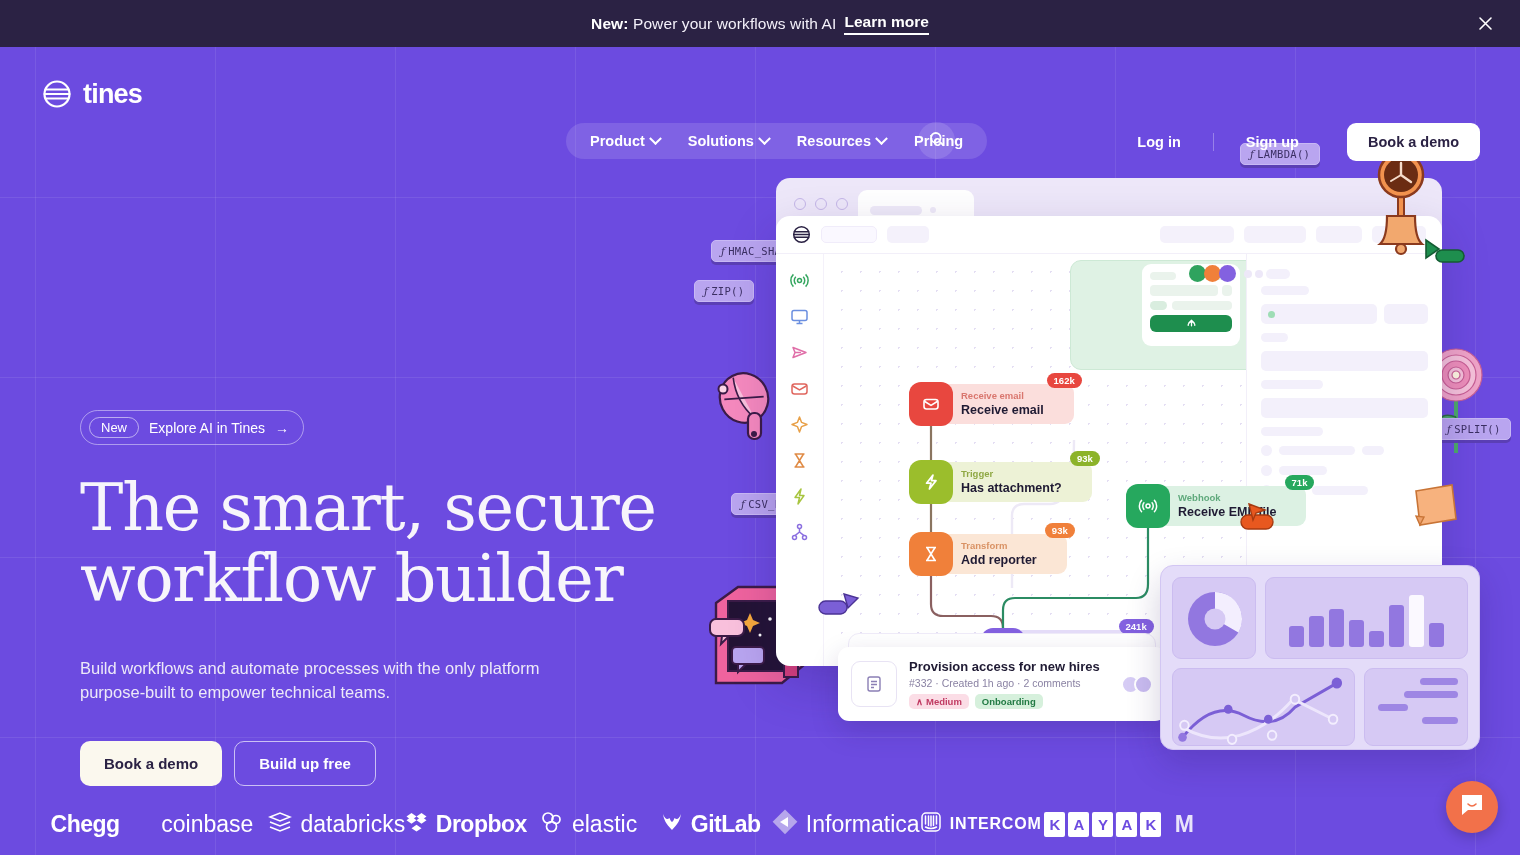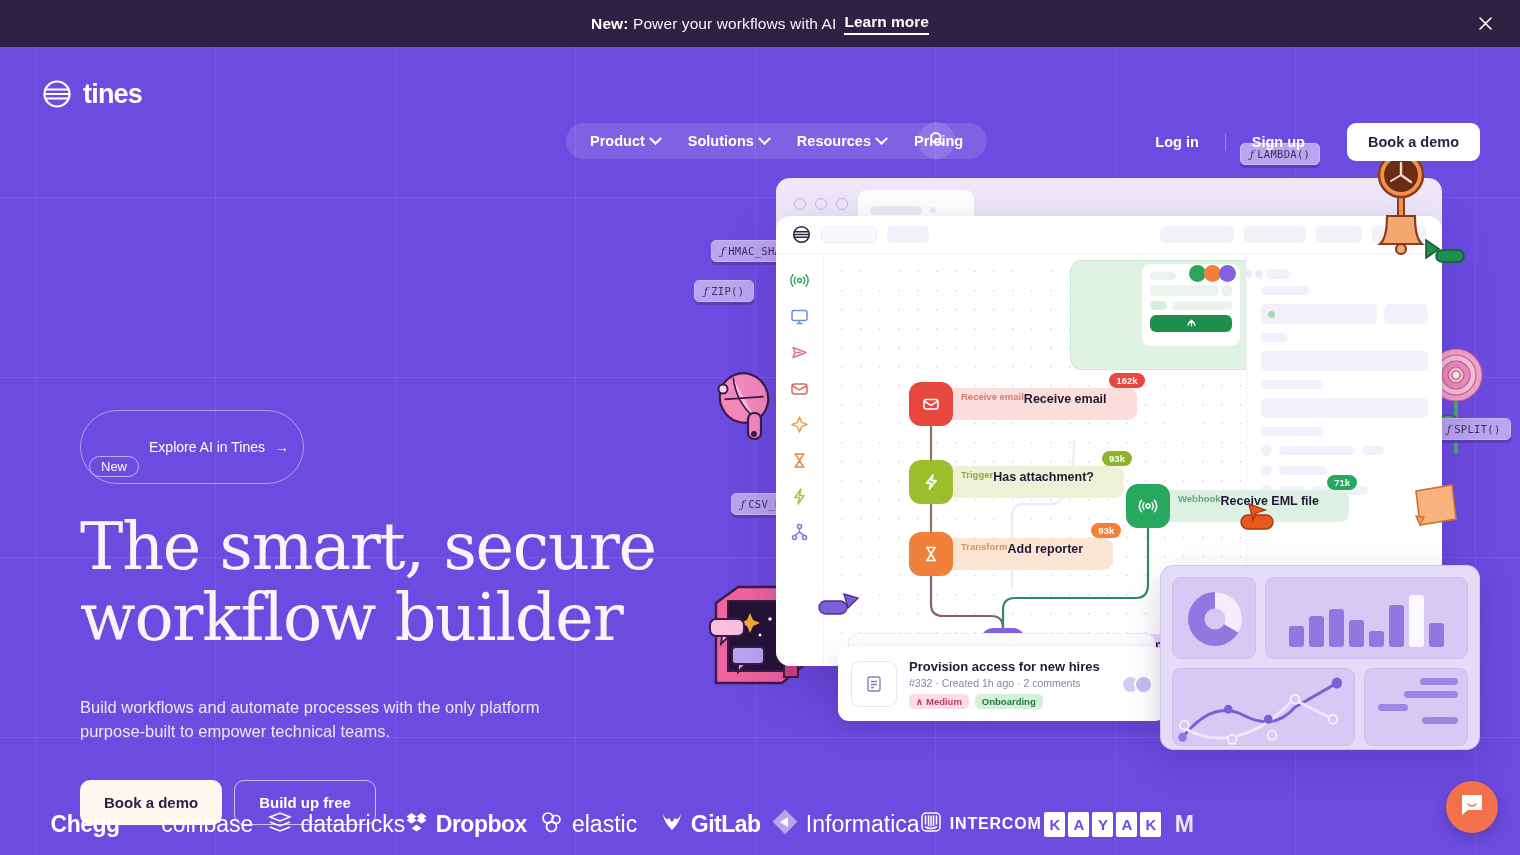--- a/index.html
+++ b/index.html
@@ -62,21 +62,21 @@
   .chev { display: inline-block; width: 9px; height: 9px;
     border-right: 2px solid #fff; border-bottom: 2px solid #fff;
     transform: rotate(45deg) translate(-2px,-2px); }
   .search-btn {
     position: absolute; left: 918px; top: 75px;
     width: 37px; height: 37px; border-radius: 50%;
     background: rgba(255,255,255,.13);
     display: flex; align-items: center; justify-content: center;
     cursor: pointer;
   }
-  .nav-right { position: absolute; right: 40px; top: 76px; display: flex; align-items: center; gap: 8px; }
+  .nav-right { position: absolute; right: 40px; top: 76px; display: flex; align-items: center; gap: 14px; }
   .nav-link { color: #fff; font-size: 14.5px; font-weight: 600; padding: 0 18px; cursor: pointer; white-space: nowrap; }
   .nav-divider { width: 1px; height: 18px; background: rgba(255,255,255,.3); }
   .btn-demo {
     margin-left: 16px; background: #fff; color: #2B2244;
     font-size: 14.5px; font-weight: 700;
     padding: 11px 21px; border-radius: 9px; cursor: pointer;
     border: none; white-space: nowrap;
     font-family: "Liberation Sans", sans-serif;
   }
 
@@ -84,21 +84,21 @@
   .hero { position: absolute; left: 80px; top: 410px; z-index: 20; width: 640px; }
   .hero-badge {
     display: inline-flex; align-items: center; gap: 10px;
     border: 1px solid rgba(255,255,255,.45);
     border-radius: 40px; padding: 6px 14px 6px 8px;
     cursor: pointer; margin-bottom: 28px;
   }
   .badge-new {
     border: 1px solid rgba(255,255,255,.55);
     border-radius: 20px; padding: 2px 11px;
-    color: #fff; font-size: 13px; font-weight: 400; margin-top: 39px;
+    color: #fff; font-size: 13px; font-weight: 400;
   }
   .badge-text { color: #fff; font-size: 14px; }
   .badge-arrow { color: #fff; font-size: 14px; }
   .hero-title {
     font-family: "DejaVu Serif", "Liberation Serif", serif;
     font-weight: 400; color: #F7F5FB;
     font-size: 65px; line-height: 1.09;
     letter-spacing: -1.2px; margin-bottom: 42px;
   }
   .hero-sub {
@@ -179,23 +179,23 @@
   }
 
   
   .node { position: absolute; display: flex; align-items: center; height: 44px; z-index: 5; }
   .node-tile {
     width: 44px; height: 44px; border-radius: 12px; flex: none;
     display: flex; align-items: center; justify-content: center;
     z-index: 2;
   }
   .node-body {
-    height: 32px; border-radius: 0 9px 9px 0;
+    height: 40px; border-radius: 0 9px 9px 0;
     padding: 3px 30px 3px 14px; margin-left: -6px;
-    display: flex; flex-direction: row; justify-content: center;
+    display: flex; flex-direction: column; justify-content: center;
   }
   .node-kind { font-size: 9.5px; font-weight: 600; line-height: 1.3; }
   .node-name { font-size: 12.5px; font-weight: 700; color: #1F1A33; line-height: 1.3; white-space: nowrap; }
   .node-badge {
     position: absolute; top: -9px; right: -8px;
     font-size: 9.5px; font-weight: 700; color: #fff;
     padding: 2px 7px; border-radius: 9px; z-index: 4;
   }
   .edge { position: absolute; z-index: 1; }
 

